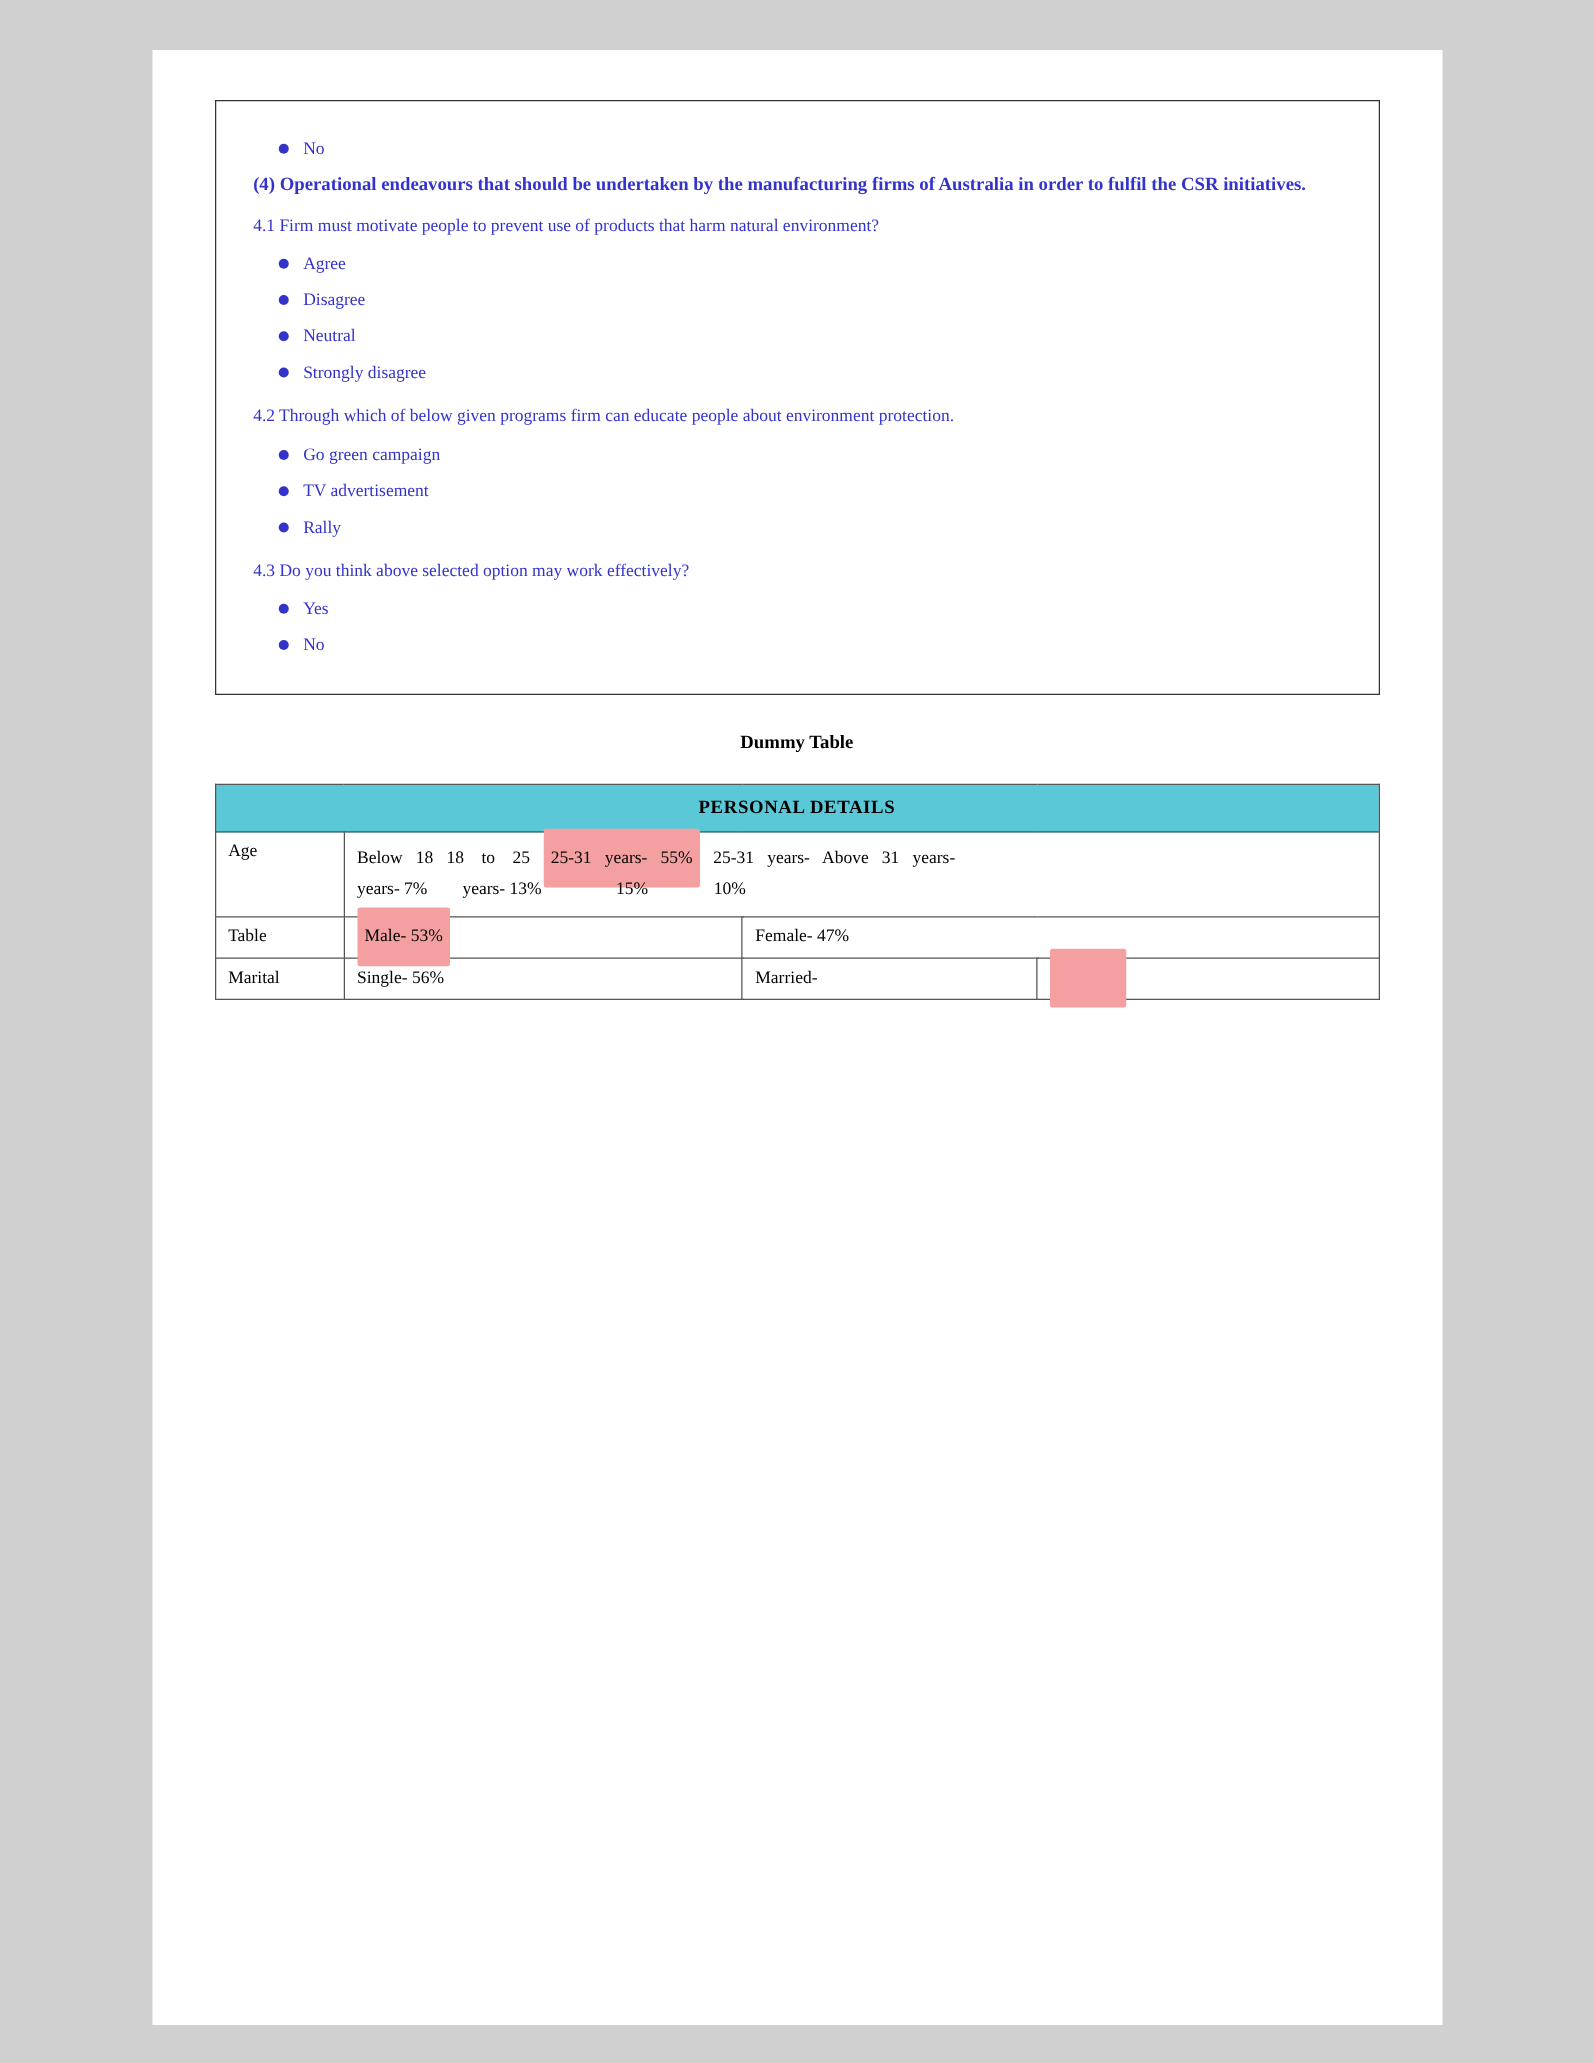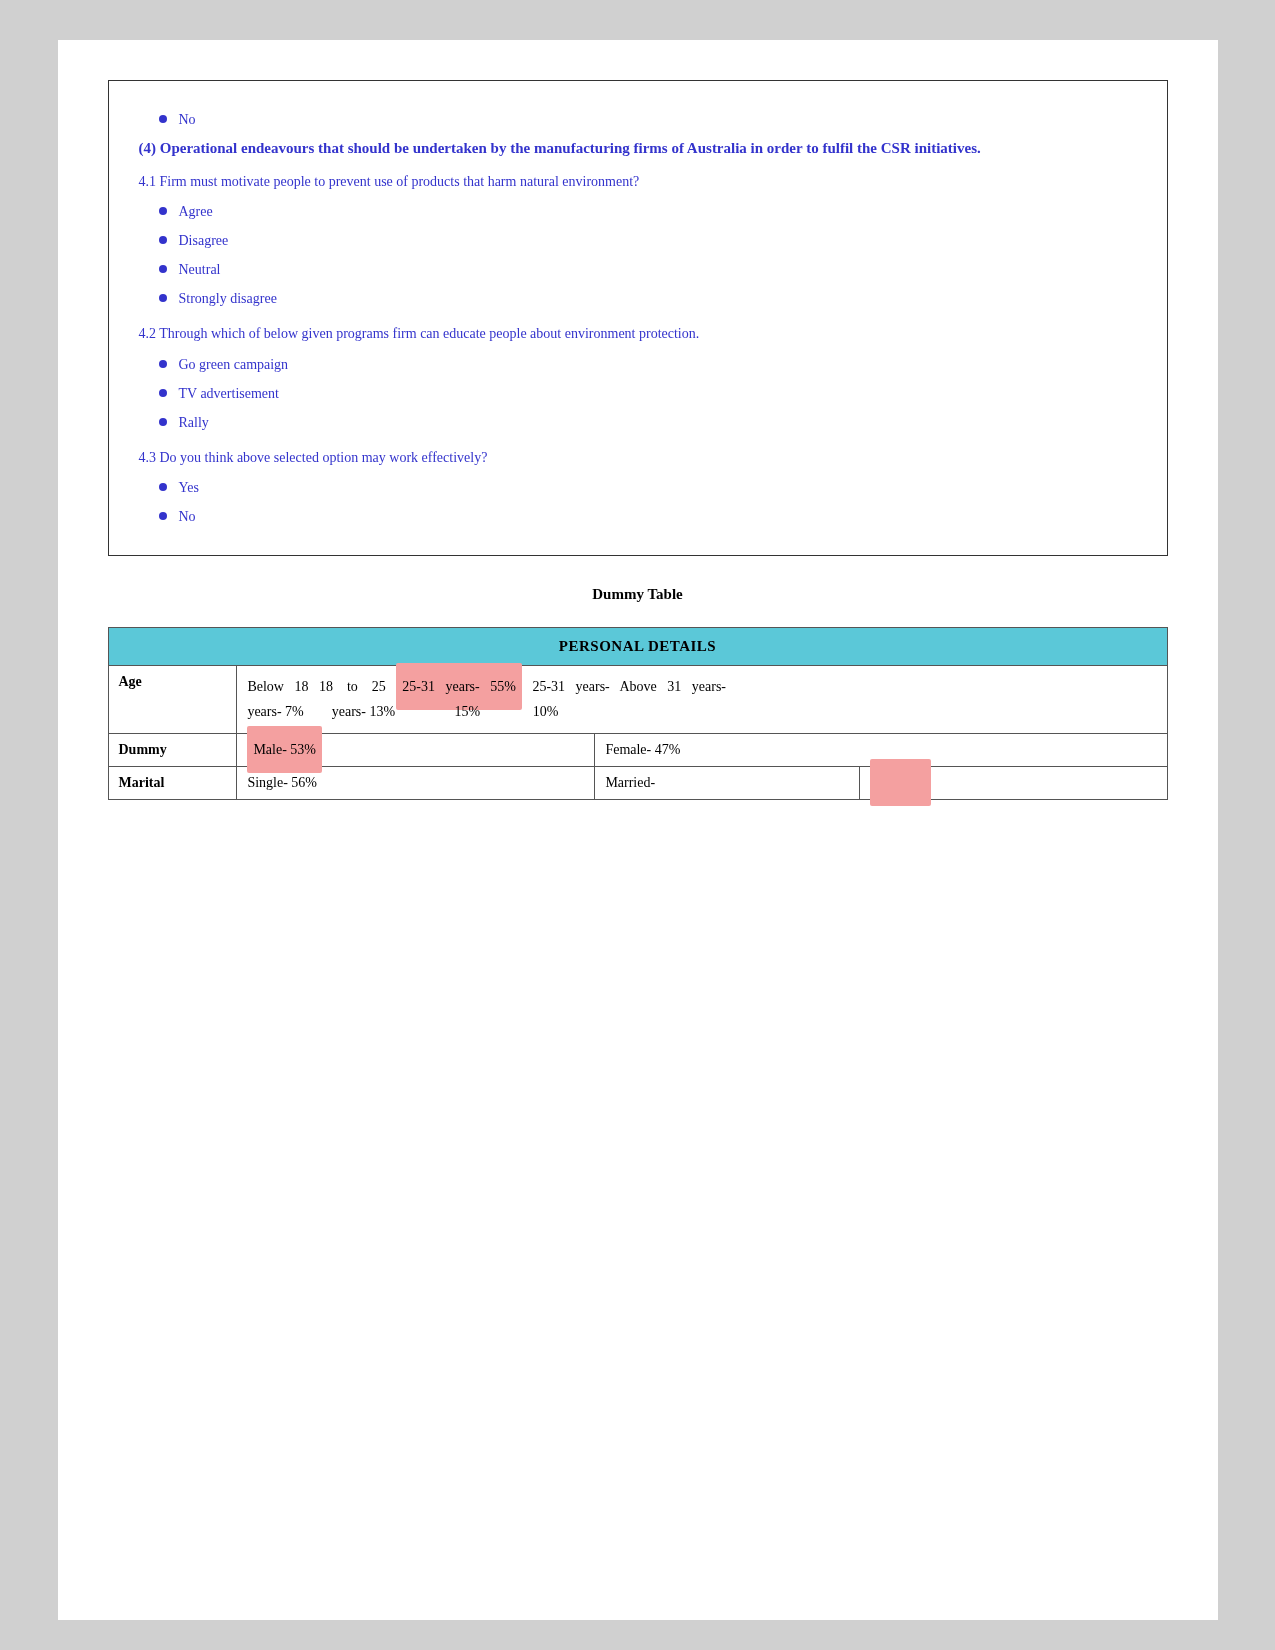--- a/index.html
+++ b/index.html
@@ -11,21 +11,21 @@
       background: #d0d0d0;
       display: flex;
       justify-content: center;
       align-items: flex-start;
       min-height: 1650px;
       font-family: "Times New Roman", Times, serif;
       padding: 40px 20px;
     }
     .page {
       background: #ffffff;
-      width: 1160px;
+      width: 1032px;
       min-height: 1580px;
       padding: 40px 50px;
       display: flex;
       flex-direction: column;
       gap: 30px;
     }
     
     .survey-box {
       border: 1px solid #333;
       padding: 20px 30px;
@@ -98,21 +98,21 @@
       font-size: 15px;
       letter-spacing: 0.5px;
       border: 1px solid #555;
     }
     .data-table tr td {
       padding: 8px 10px;
       border: 1px solid #555;
       vertical-align: top;
     }
     .data-table .row-label {
-      font-weight: bold;
+      font-weight: normal;
       white-space: nowrap;
     }
     .pink-bg {
       background: #f4a0a0;
       padding: 16px 6px;
       border-radius: 2px;
     }
     .age-cell {
       line-height: 1.8;
     }
@@ -203,21 +203,21 @@
               &nbsp; 25-31 &nbsp; years- &nbsp; Above &nbsp; 31 &nbsp; years-
             </div>
             <div>
               years- 7% &nbsp;&nbsp;&nbsp;&nbsp;&nbsp;&nbsp; years- 13% &nbsp;&nbsp;&nbsp;&nbsp;&nbsp;&nbsp;&nbsp;&nbsp;&nbsp;&nbsp;&nbsp;&nbsp;&nbsp;&nbsp;&nbsp; 15% &nbsp;&nbsp;&nbsp;&nbsp;&nbsp;&nbsp;&nbsp;&nbsp;&nbsp;&nbsp;&nbsp;&nbsp;&nbsp; 10%
             </div>
           </div>
         </td>
       </tr>
 
       <tr>
-        <td class="row-label">Dummy</td>
+        <td class="row-label">Table</td>
         <td colspan="3">
           <span class="pink-bg">Male- 53%</span>
         </td>
         <td colspan="6">
           <span>Female- 47%</span>
         </td>
       </tr>
 
       <tr>
         <td class="row-label">Marital</td>

